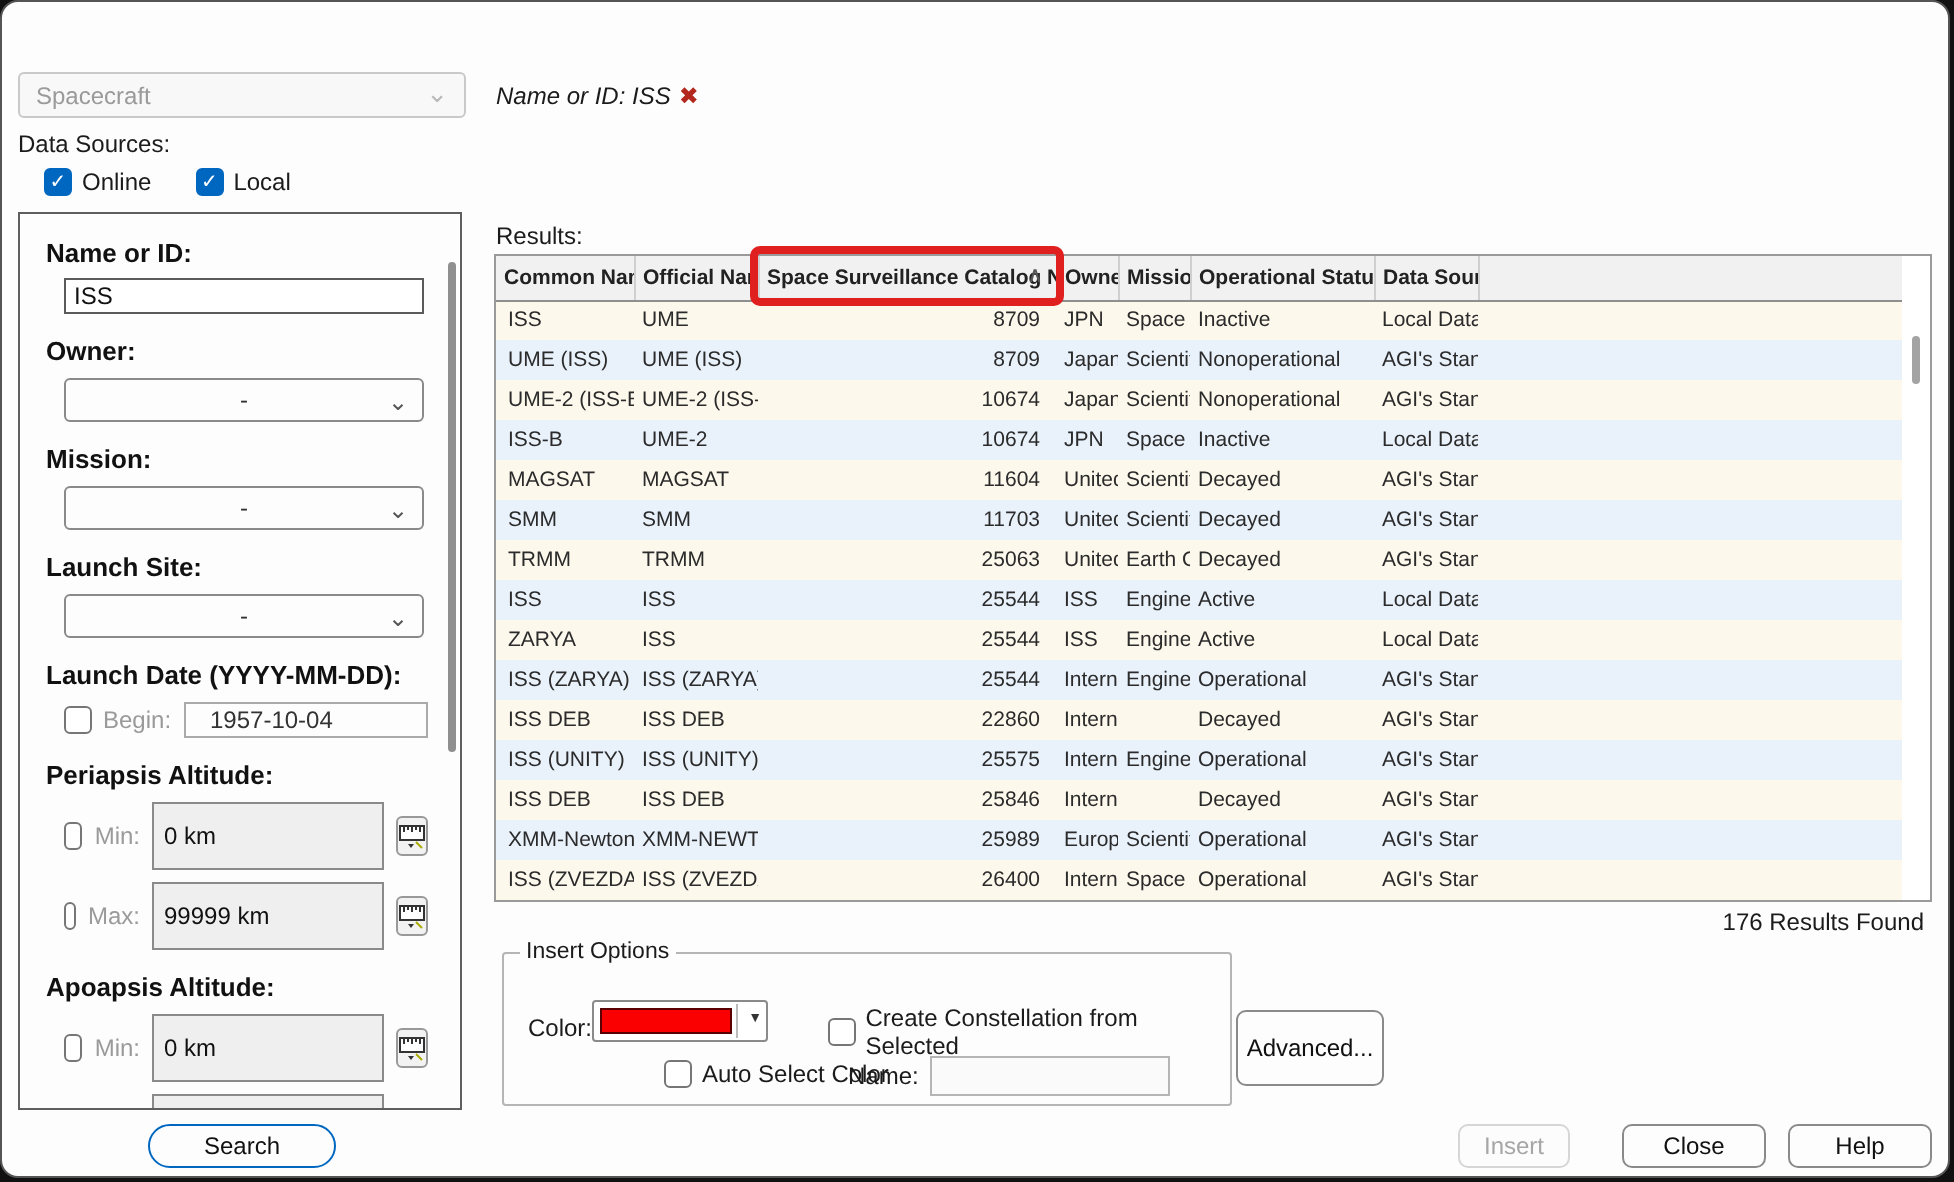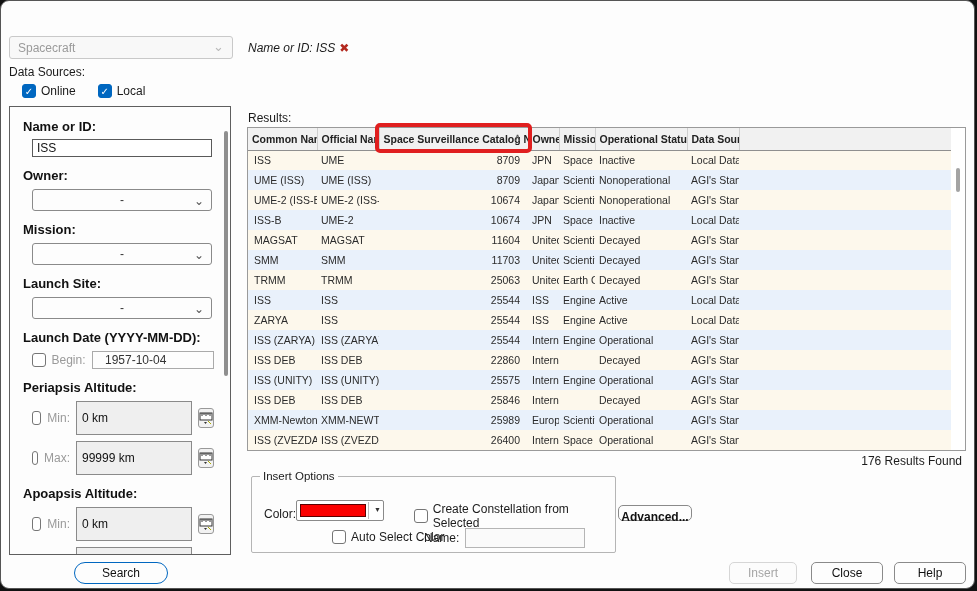--- a/index.html
+++ b/index.html
@@ -48,24 +48,24 @@
                 color:#333; padding:1px 12px; }
   .num-input { width:116px; height:19px; border:1px solid #8a8a8a; background:#efefef; font-size:12px;
                color:#111; padding:16px 5px; }
   .ruler-btn { width:20px; height:20px; border:1px solid #999; border-radius:3px; background:#f2f2f2;
                display:inline-flex; align-items:center; justify-content:center; cursor:pointer; }
 
   
   .btn { position:absolute; height:22px; background:#fdfdfd; border:1px solid #8a8a8a; border-radius:5px;
          font-size:12px; color:#111; text-align:center; line-height:20px; cursor:pointer; }
   .search-btn { left:73px; top:561px; width:94px; border:1px solid #0067c0; border-radius:11px; }
-  .insert-btn { left:728px; top:561px; width:68px; color:#a6a6a6; border-color:#d6d6d6; background:#fcfcfc; cursor:default; }
+  .insert-btn { left:728px; top:561px; width:56px; color:#a6a6a6; border-color:#d6d6d6; background:#fcfcfc; cursor:default; }
   .close-btn2 { left:810px; top:561px; width:72px; }
   .help-btn { left:893px; top:561px; width:72px; }
-  .adv-btn { left:617px; top:504px; width:74px; height:16px; line-height:22px;font-weight:bold; }
+  .adv-btn { left:617px; top:504px; width:74px; height:38px; line-height:22px; }
 
   
   .results-label { position:absolute; left:247px; top:110px; font-size:12px; color:#1b1b1b; }
   .results-box { position:absolute; left:246px; top:126px; width:719px; height:324px; background:#fff;
                  border:1px solid #9a9a9a; overflow:hidden; }
   table { border-collapse:collapse; table-layout:fixed; width:703px; }
   th { height:22px; background:#f1f1f1; font-size:10.5px; font-weight:bold; color:#222; text-align:left;
        padding:0 4px; border-right:1px solid #cfcfcf; border-bottom:1px solid #8f8f8f;
        white-space:nowrap; overflow:hidden; position:relative; }
   th.cfill { border-right:none; }

